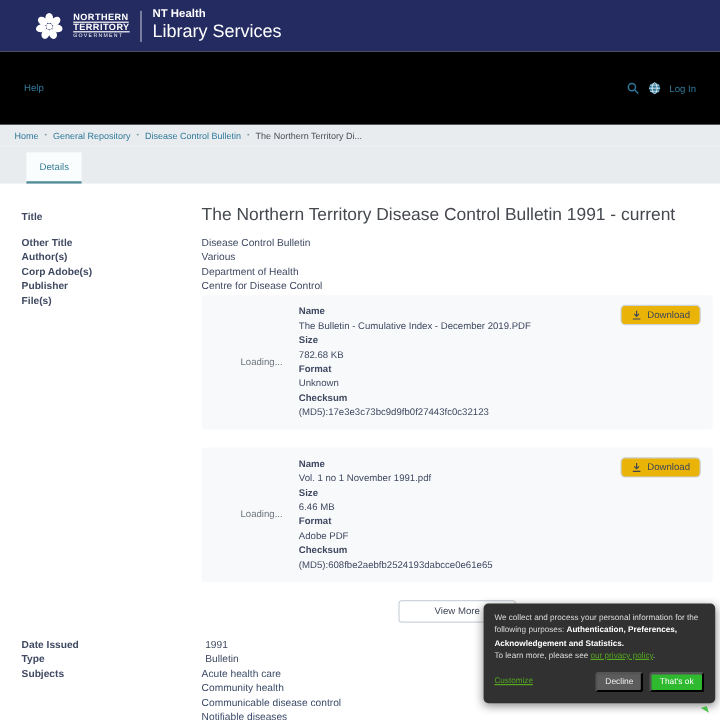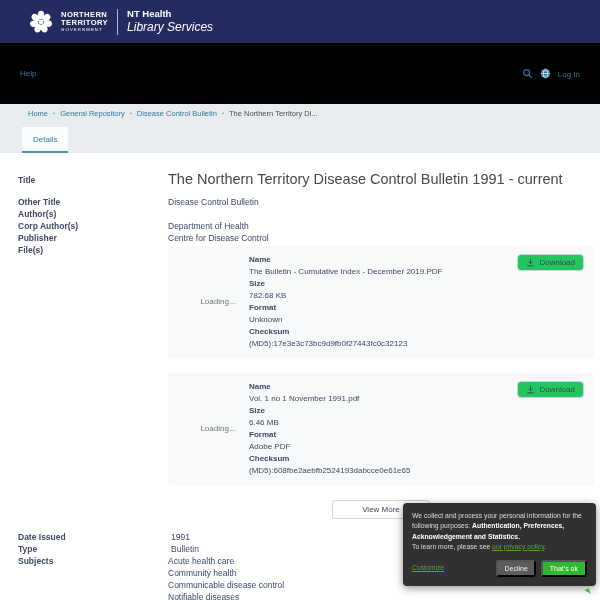--- a/index.html
+++ b/index.html
@@ -6,53 +6,53 @@
   body{
     width:600px;height:600px;overflow:hidden;position:relative;
     background:#ffffff;
     font-family:"Liberation Sans", sans-serif;
     color:#3f4962;
   }
   
   .header{height:43px;background:#242b61;display:flex;align-items:center;padding-left:28px;box-sizing:border-box;}
   .logo-flower{width:26px;height:26px;flex:none;}
   .logo-text{margin-left:7px;color:#fff;line-height:1;}
-  .logo-line{font-size:7.6px;font-weight:bold;letter-spacing:.4px;line-height:8px;}
+  .logo-line{font-size:7.6px;font-weight:bold;letter-spacing:.4px;line-height:8px;text-decoration:underline;}
   .logo-gov{font-size:4.3px;letter-spacing:1.1px;margin-top:1px;}
   .logo-divider{width:1px;height:26px;background:rgba(255,255,255,.65);margin:0 9px;}
   .site-name{color:#fff;line-height:1.25;}
   .site-line1{font-size:9.5px;font-weight:bold;}
-  .site-line2{font-size:12px;font-style:italic;}
+  .site-line2{font-size:15px;}
   
   .navbar{height:61px;display:flex;align-items:center;justify-content:space-between;padding:0 20px 0 20px;box-sizing:border-box;background:#000000;}
   .nav-link{color:#30799a;font-size:8px;cursor:pointer;text-decoration:none;}
   .nav-right{display:flex;align-items:flex-end;gap:7px;}
   .icon-btn{display:inline-flex;align-items:center;cursor:pointer;}
   
-  .breadcrumb-bar{height:18px;background:#e9ecef;display:flex;align-items:center;padding-left:28px;font-size:7.5px;gap:5px;box-sizing:border-box;}
+  .breadcrumb-bar{height:18px;background:#e9ecef;display:flex;align-items:center;padding-left:12px;font-size:7.5px;gap:5px;box-sizing:border-box;}
   .crumb{color:#30799a;cursor:pointer;}
   .crumb-sep{color:#7f98a6;font-size:6px;}
   .crumb-current{color:#4a4f57;}
   
   .tab-bar{height:31px;background:#e9ecef;padding-left:22px;box-sizing:border-box;display:flex;align-items:flex-end;}
   .tab{background:#fafdfd;color:#377e94;font-size:8px;padding:8px 11px 7px;border-bottom:2px solid #548f9b;cursor:pointer;}
   
   .main{padding:18px 6px 0 18px;box-sizing:border-box;}
   .row{display:flex;}
   .row-label{width:150px;flex:none;font-weight:bold;font-size:8.5px;line-height:12px;color:#3f4962;}
   .row-value{flex:1;font-size:8.5px;line-height:12px;color:#3f4962;}
   .page-title{font-size:14.5px;font-weight:400;color:#45494f;line-height:17px;margin:0 0 8px 0;}
   .indent{padding-left:3px;}
   
   .file-card{background:#f8f9fa;border-radius:3px;padding:8px 10px;margin:2px 0 15px 0;display:flex;align-items:flex-start;}
   .file-loading{width:62px;flex:none;align-self:center;color:#6c757d;font-size:8px;padding-left:9px;text-align:center;}
   .file-details{flex:1;font-size:8px;line-height:12px;color:#3f4962;}
   .fd-label{display:block;font-weight:bold;}
   .fd-value{display:block;}
-  .download-btn{flex:none;background:#22c55e;border:1px solid #ced4da;border-radius:4px;padding:3px 8px;font-size:8px;color:#3f4756;display:inline-flex;align-items:center;gap:4px;cursor:pointer;text-align:center;}
+  .download-btn{flex:none;background:#eab308;border:1px solid #ced4da;border-radius:4px;padding:3px 8px;font-size:8px;color:#3f4756;display:inline-flex;align-items:center;gap:4px;cursor:pointer;text-align:center;}
   .view-more-wrap{text-align:center;margin:15px 0 12px 0;}
   .view-more{display:inline-block;border:1px solid #ced4da;background:#fff;border-radius:3px;padding:4px 29px;font-size:8px;color:#3f4756;cursor:pointer;}
   .subject-link{display:block;line-height:12px;color:#3b4a68;cursor:pointer;}
   
   .cookie-banner{position:absolute;right:4px;bottom:14px;width:193px;background:#313131;border-radius:4px;
     padding:8px 9px 9px;box-sizing:border-box;color:#dcdcdc;font-size:6.8px;line-height:1.5;
     box-shadow:0 2px 8px rgba(0,0,0,.45);}
   .banner-bold{font-weight:bold;color:#fff;}
   .banner-link{color:#55a820;text-decoration:underline;cursor:pointer;}
   .banner-actions{display:flex;align-items:center;margin-top:8px;}
@@ -134,23 +134,24 @@
         <h1 class="page-title">The Northern Territory Disease Control Bulletin 1991 - current</h1>
       </div>
   </div>
 
   <div class="row">
     <div class="row-label">Other Title</div>
     <div class="row-value">Disease Control Bulletin</div>
   </div>
   <div class="row">
     <div class="row-label">Author(s)</div>
-  </div>
-  <div class="row">
-    <div class="row-label">Corp Author(s)</div>
+    <div class="row-value">Various</div>
+  </div>
+  <div class="row">
+    <div class="row-label">Corp Adobe(s)</div>
     <div class="row-value">Department of Health</div>
   </div>
   <div class="row">
     <div class="row-label">Publisher</div>
     <div class="row-value">Centre for Disease Control</div>
   </div>
 
   <div class="row">
     <div class="row-label">File(s)</div>
     <div class="row-value">

